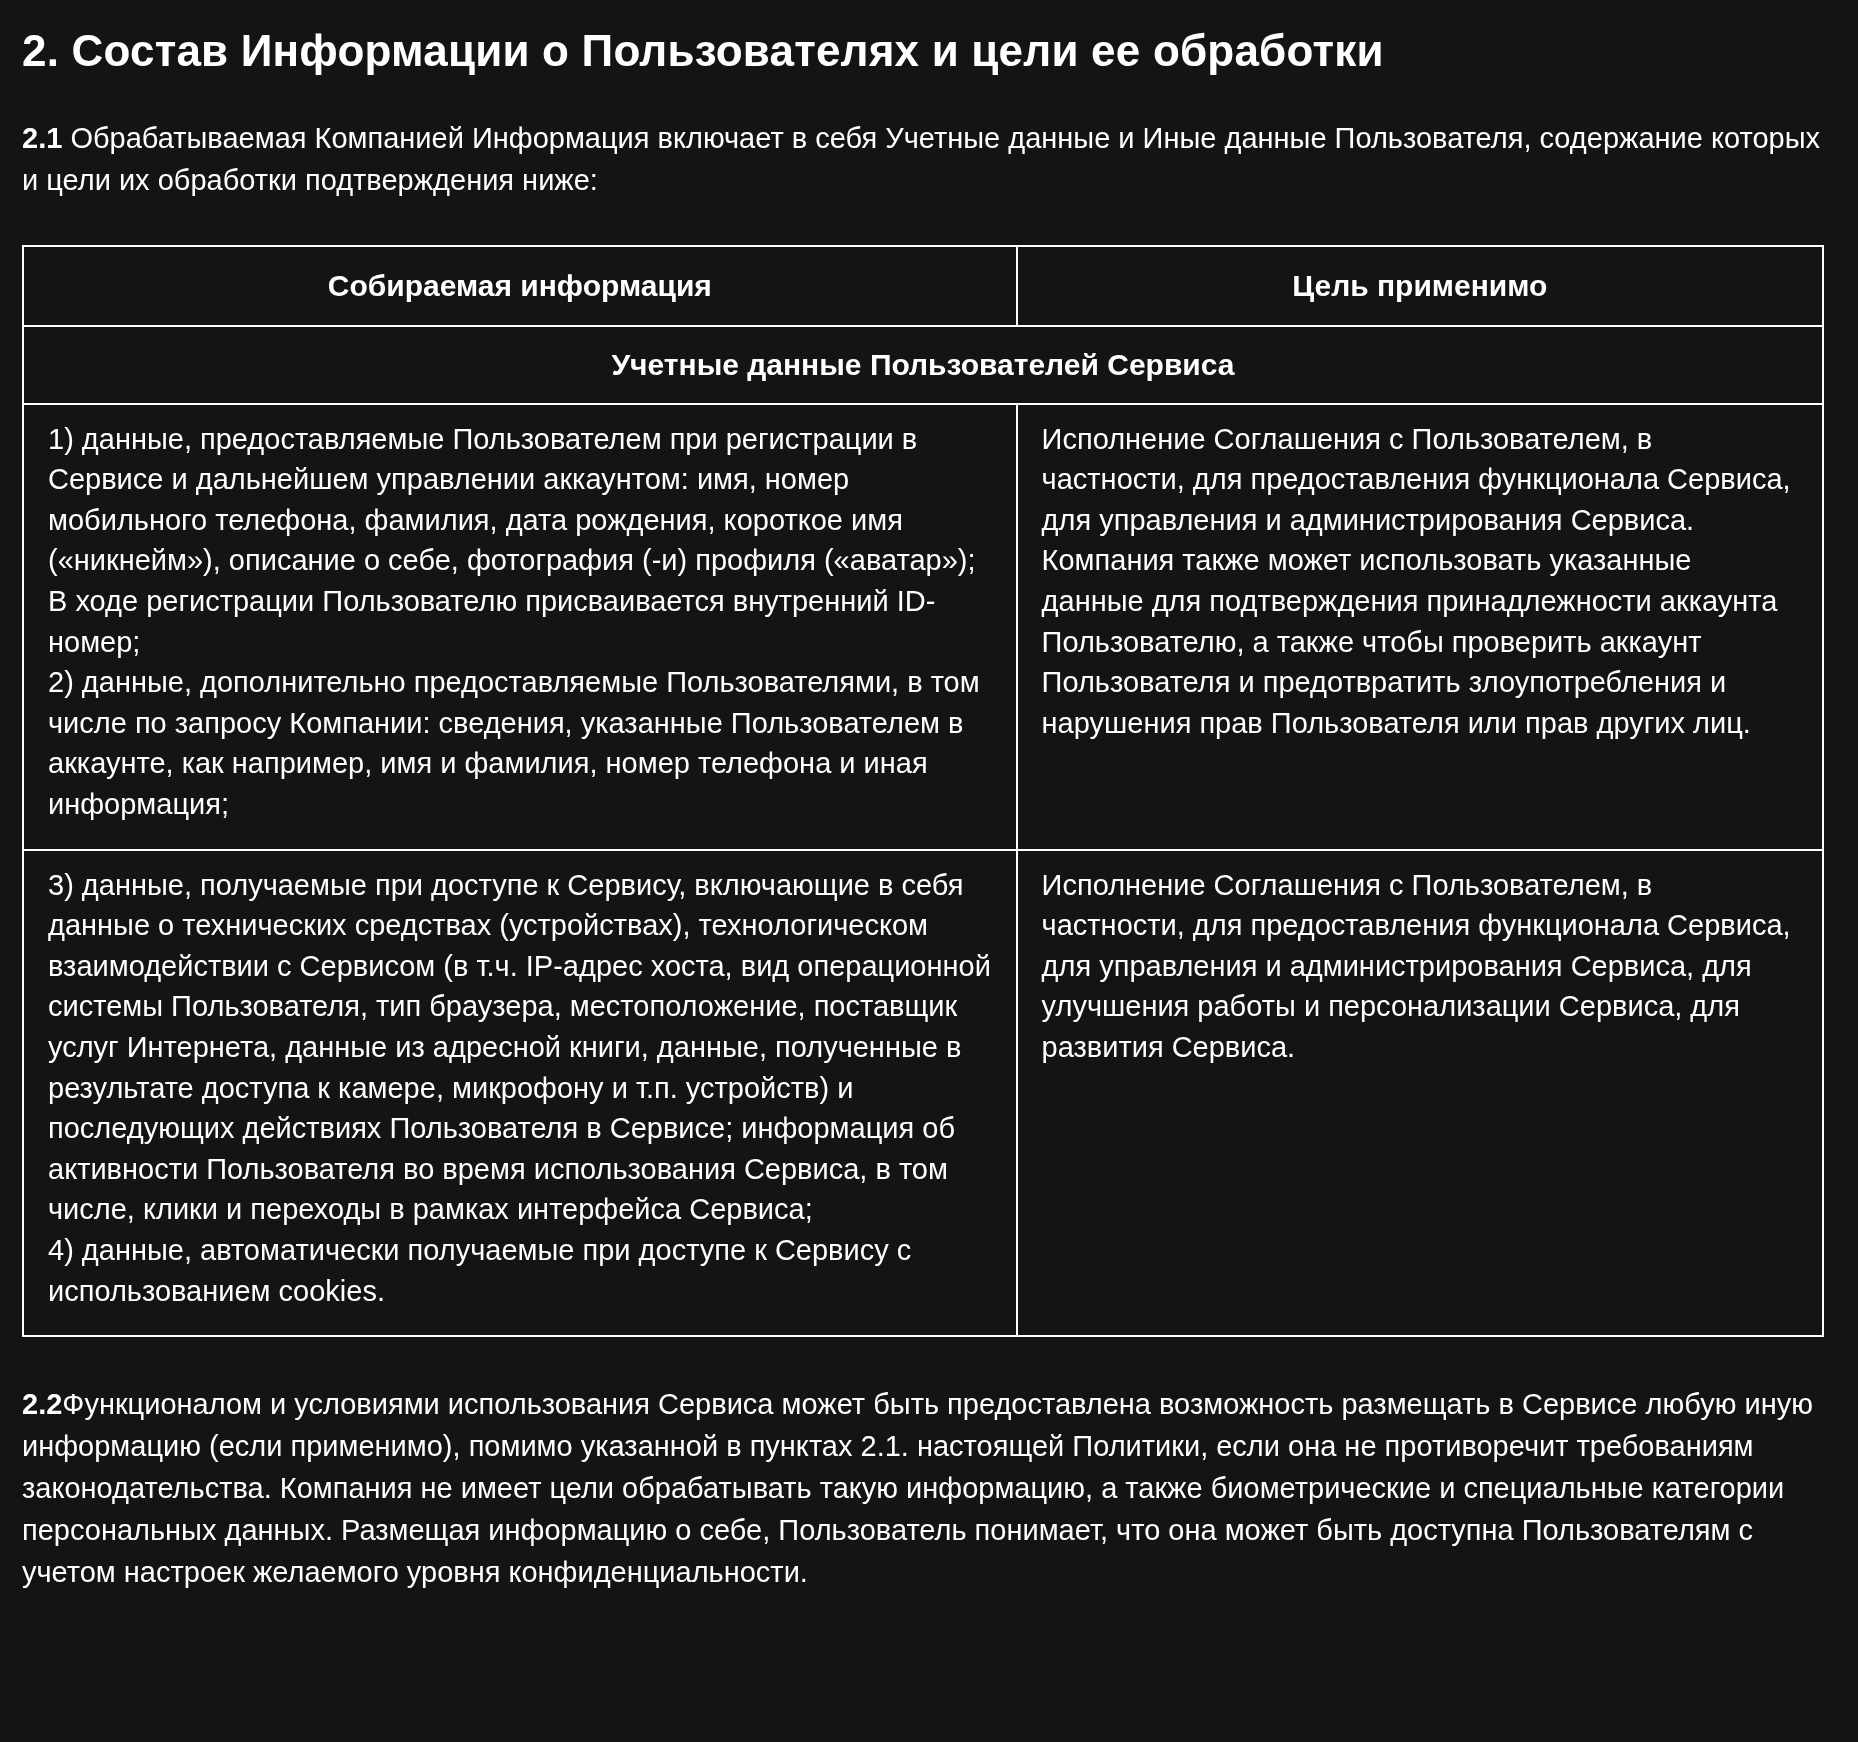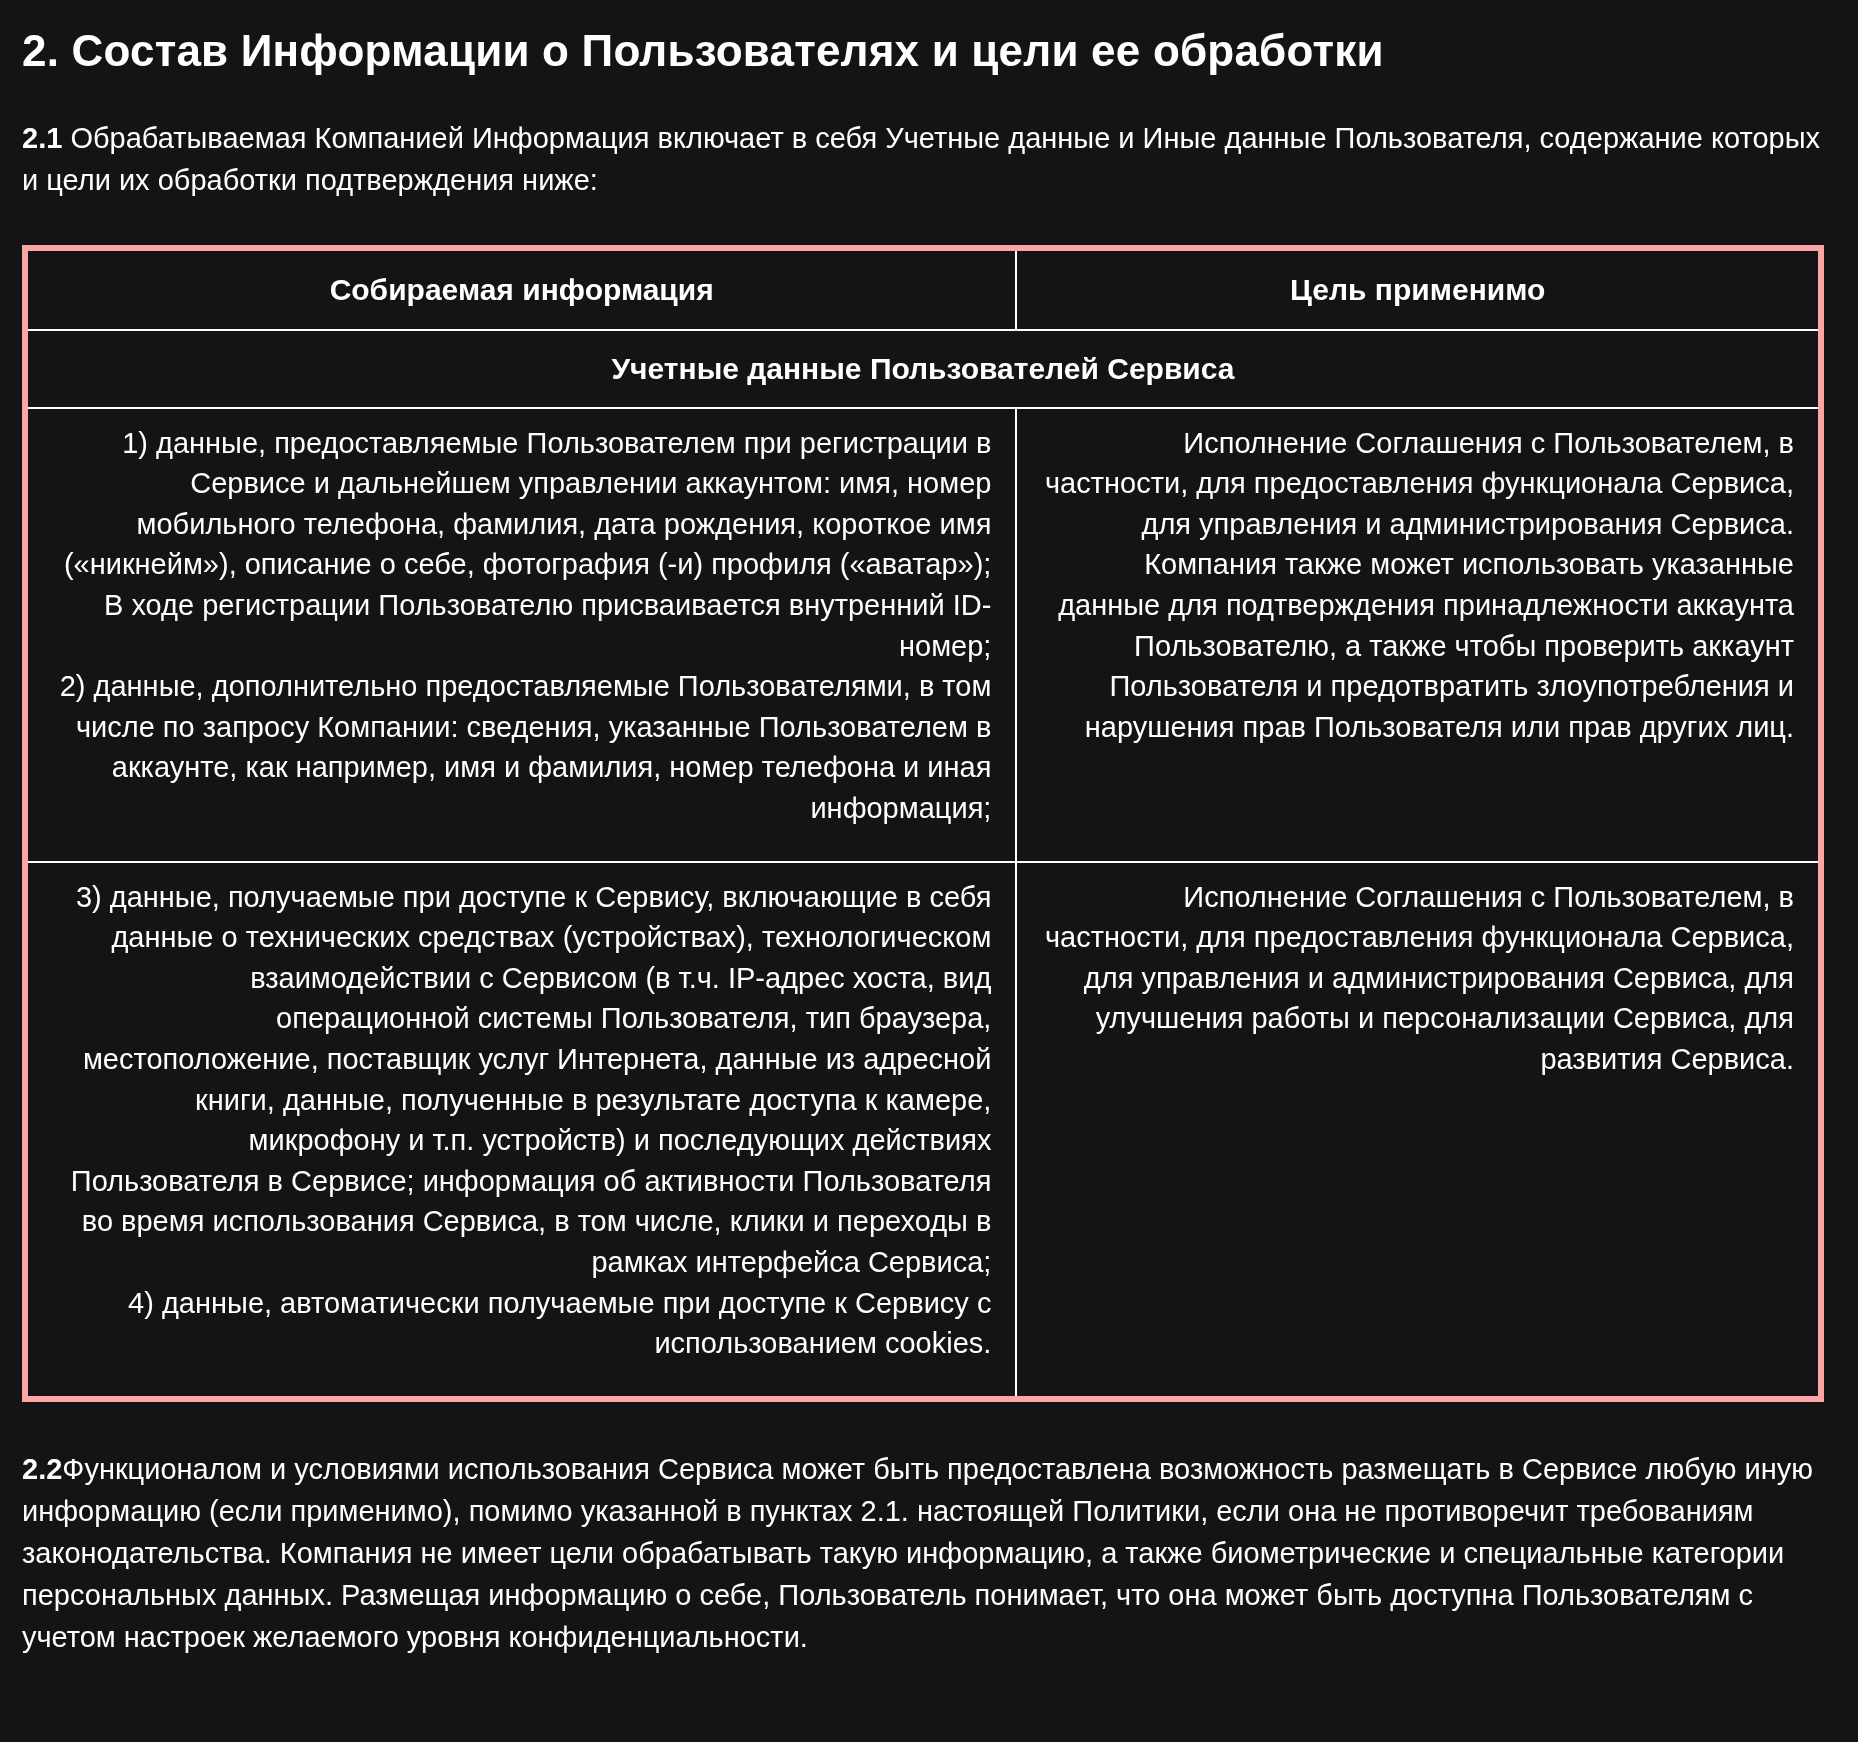--- a/index.html
+++ b/index.html
@@ -35,21 +35,21 @@
   .intro-para {
     margin-bottom: 44px;
   }
   .footer-para {
     margin-top: 46px;
   }
   table.data-table {
     border-collapse: collapse;
     table-layout: fixed;
     width: 100%;
-    border: 6px solid #fca5a5;
+    border: 2px solid #fca5a5;
   }
   table.data-table th,
   table.data-table td {
     border: 2px solid #ffffff;
     box-sizing: border-box;
   }
   th.col-header {
     font-size: 30px;
     font-weight: 700;
     text-align: center;
@@ -61,23 +61,22 @@
     font-weight: 700;
     text-align: center;
     padding: 20px 16px;
     line-height: 1.2;
     margin-left: 36px;
   }
   td.body-cell {
     font-size: 29px;
     line-height: 1.4;
     vertical-align: top;
-    padding: 14px 24px 32px 24px;
+    padding: 14px 24px 24px 24px;
     white-space: pre-line;
-    text-align: right;
   }
 </style>
 </head>
 <body>
 
 <h1 class="page-title">2. Состав Информации о Пользователях и цели ее обработки</h1>
 
 <p class="para intro-para"><b>2.1</b><span> Обрабатываемая Компанией Информация включает в себя Учетные данные и Иные данные Пользователя, содержание которых и цели их обработки подтверждения ниже:</span></p>
 
 <table class="data-table">

